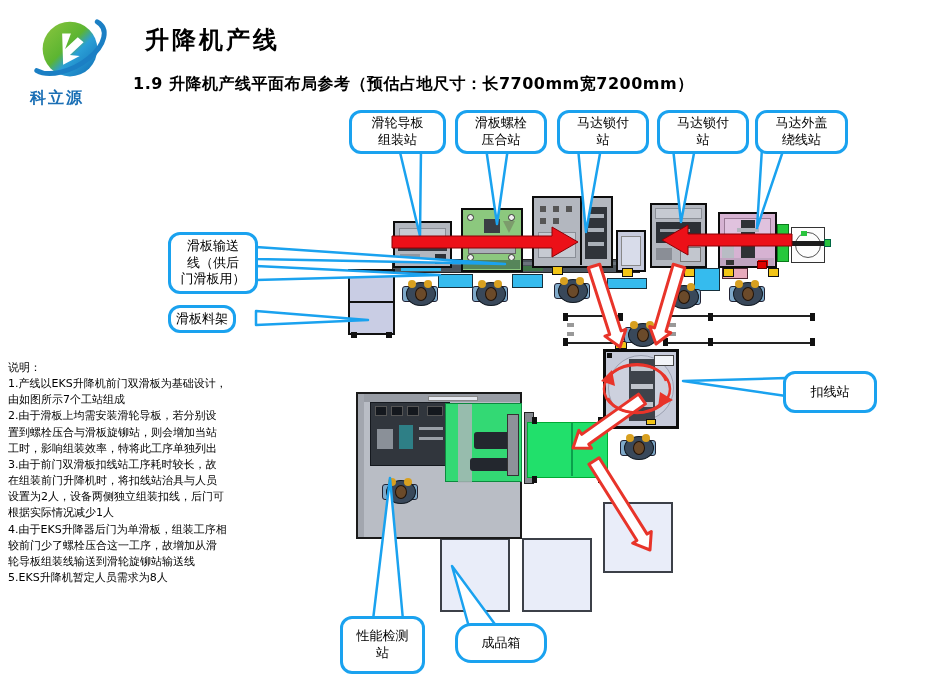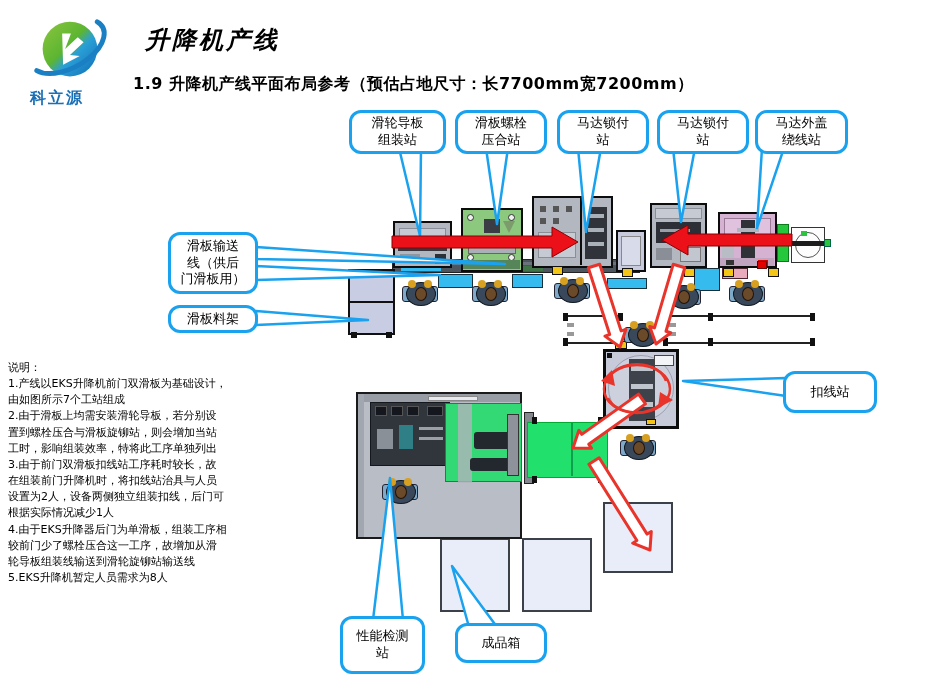--- a/index.html
+++ b/index.html
@@ -3,21 +3,21 @@
 <meta charset="utf-8">
 <style>
   html,body{margin:0;padding:0;background:#fff;}
   #page{position:relative;width:949px;height:690px;background:#fff;overflow:hidden;
         font-family:"DejaVu Sans","Liberation Sans",sans-serif;color:#000;}
   .abs{position:absolute;box-sizing:border-box;}
   
   #logo{left:18px;top:12px;width:100px;height:80px;}
   #logo-text{left:30px;top:88px;width:80px;font-size:16px;font-weight:bold;color:#1a6fb5;letter-spacing:2px;}
   #title{left:145px;top:24px;font-size:24px;font-weight:bold;letter-spacing:3px;
-         font-family:"DejaVu Serif","Liberation Serif",serif;font-style:italic;}
+         font-family:"DejaVu Serif","Liberation Serif",serif;}
   #subtitle{left:133px;top:74px;font-size:16px;font-weight:600;letter-spacing:0.5px;}
   
   #notes{left:8px;top:360px;width:332px;font-size:11px;line-height:1.47;white-space:pre-line;}
   
   .callout{position:absolute;box-sizing:border-box;background:#fff;border:3px solid #1aa2ef;border-radius:12px;
            display:flex;align-items:center;justify-content:center;text-align:center;
            font-size:13px;line-height:1.3;white-space:pre-line;z-index:60;}
   
   .machine{position:absolute;box-sizing:border-box;border:2.5px solid #0c0c0c;z-index:10;}
   .d{position:absolute;box-sizing:border-box;}
@@ -338,19 +338,19 @@
 压合站</div>
   <div class="callout" style="left:557px;top:110px;width:92px;height:44px;">马达锁付
 站</div>
   <div class="callout" style="left:657px;top:110px;width:92px;height:44px;">马达锁付
 站</div>
   <div class="callout" style="left:755px;top:110px;width:93px;height:44px;">马达外盖
 绕线站</div>
   <div class="callout" style="left:168px;top:232px;width:90px;height:62px;">滑板输送
 线（供后
 门滑板用）</div>
-  <div class="callout" style="left:168px;top:305px;width:90px;height:28px;">滑板料架</div>
+  <div class="callout" style="left:168px;top:305px;width:68px;height:28px;">滑板料架</div>
   <div class="callout" style="left:783px;top:371px;width:94px;height:42px;">扣线站</div>
   <div class="callout" style="left:340px;top:616px;width:85px;height:58px;">性能检测
 站</div>
-  <div class="callout" style="left:455px;top:623px;width:92px;height:40px;">成品箱</div>
+  <div class="callout" style="left:455px;top:623px;width:92px;height:40px;border-radius:16px;">成品箱</div>
 
 </div>
 
 </body></html>

